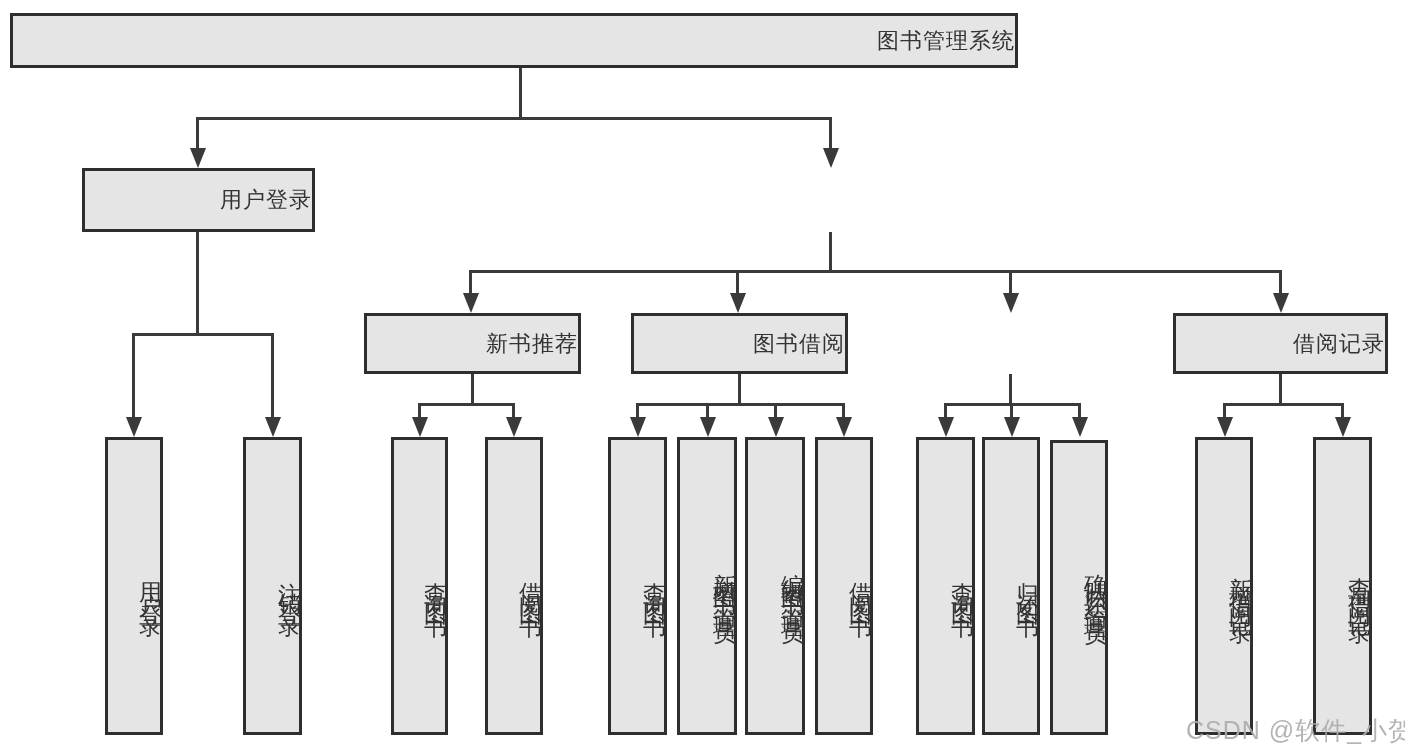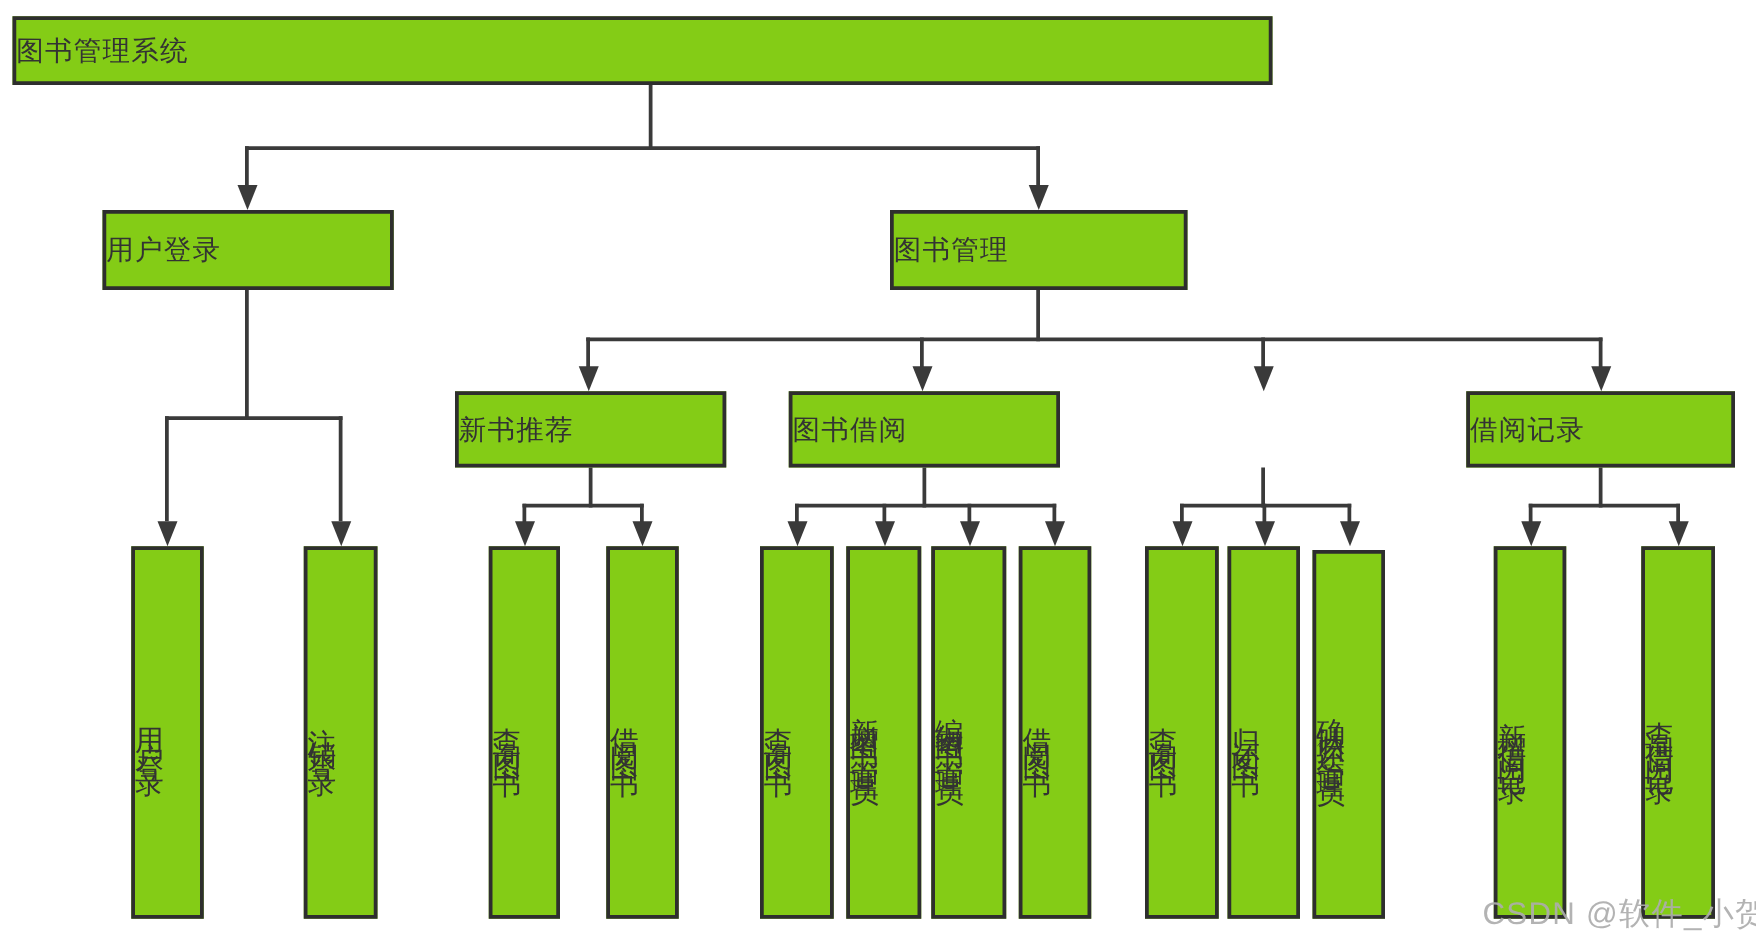--- a/index.html
+++ b/index.html
@@ -7,25 +7,26 @@
     position:relative;
     width:1405px;height:747px;
     background:#fff;
     font-family:"Liberation Sans","DejaVu Sans",sans-serif;
     overflow:hidden;
   }
   .node{
     position:absolute;
     box-sizing:border-box;
     border:3px solid #2e2e2e;
-    background:#84cc16;
+    background:#e5e5e5;
     display:flex;
     align-items:center;
-    justify-content:flex-start;
+    justify-content:flex-end;
     color:#333333;
+    font-family:Liberation Mono, monospace;
   }
   .hlabel{font-size:22px;letter-spacing:1px;white-space:nowrap;}
   .vt{
     writing-mode:vertical-rl;
     text-orientation:mixed;
     font-size:23px;
     line-height:1;
     color:#333333;
   }
   .sp4{letter-spacing:11px;}
@@ -62,23 +63,20 @@
 
   <div class="line v" style="left:519px;top:68px;height:52px;"></div>
   <div class="line h" style="left:196px;top:117px;width:636px;"></div>
   <div class="line v" style="left:196px;top:117px;height:32px;"></div>
   <div class="arr" style="left:190px;top:148px;"></div>
   <div class="line v" style="left:829px;top:117px;height:32px;"></div>
   <div class="arr" style="left:823px;top:148px;"></div>
 
   <div class="node" style="left:82px;top:168px;width:233px;height:64px;">
     <span class="hlabel">用户登录</span>
-  </div>
-  <div class="node" style="left:712px;top:168px;width:238px;height:64px;">
-    <span class="hlabel">图书管理</span>
   </div>
 
   <div class="line v" style="left:196px;top:232px;height:104px;"></div>
   <div class="line h" style="left:132px;top:333px;width:142px;"></div>
   <div class="line v" style="left:132px;top:333px;height:84px;"></div>
   <div class="arr" style="left:126px;top:417px;"></div>
   <div class="line v" style="left:271px;top:333px;height:84px;"></div>
   <div class="arr" style="left:265px;top:417px;"></div>
 
   <div class="line v" style="left:829px;top:232px;height:41px;"></div>

